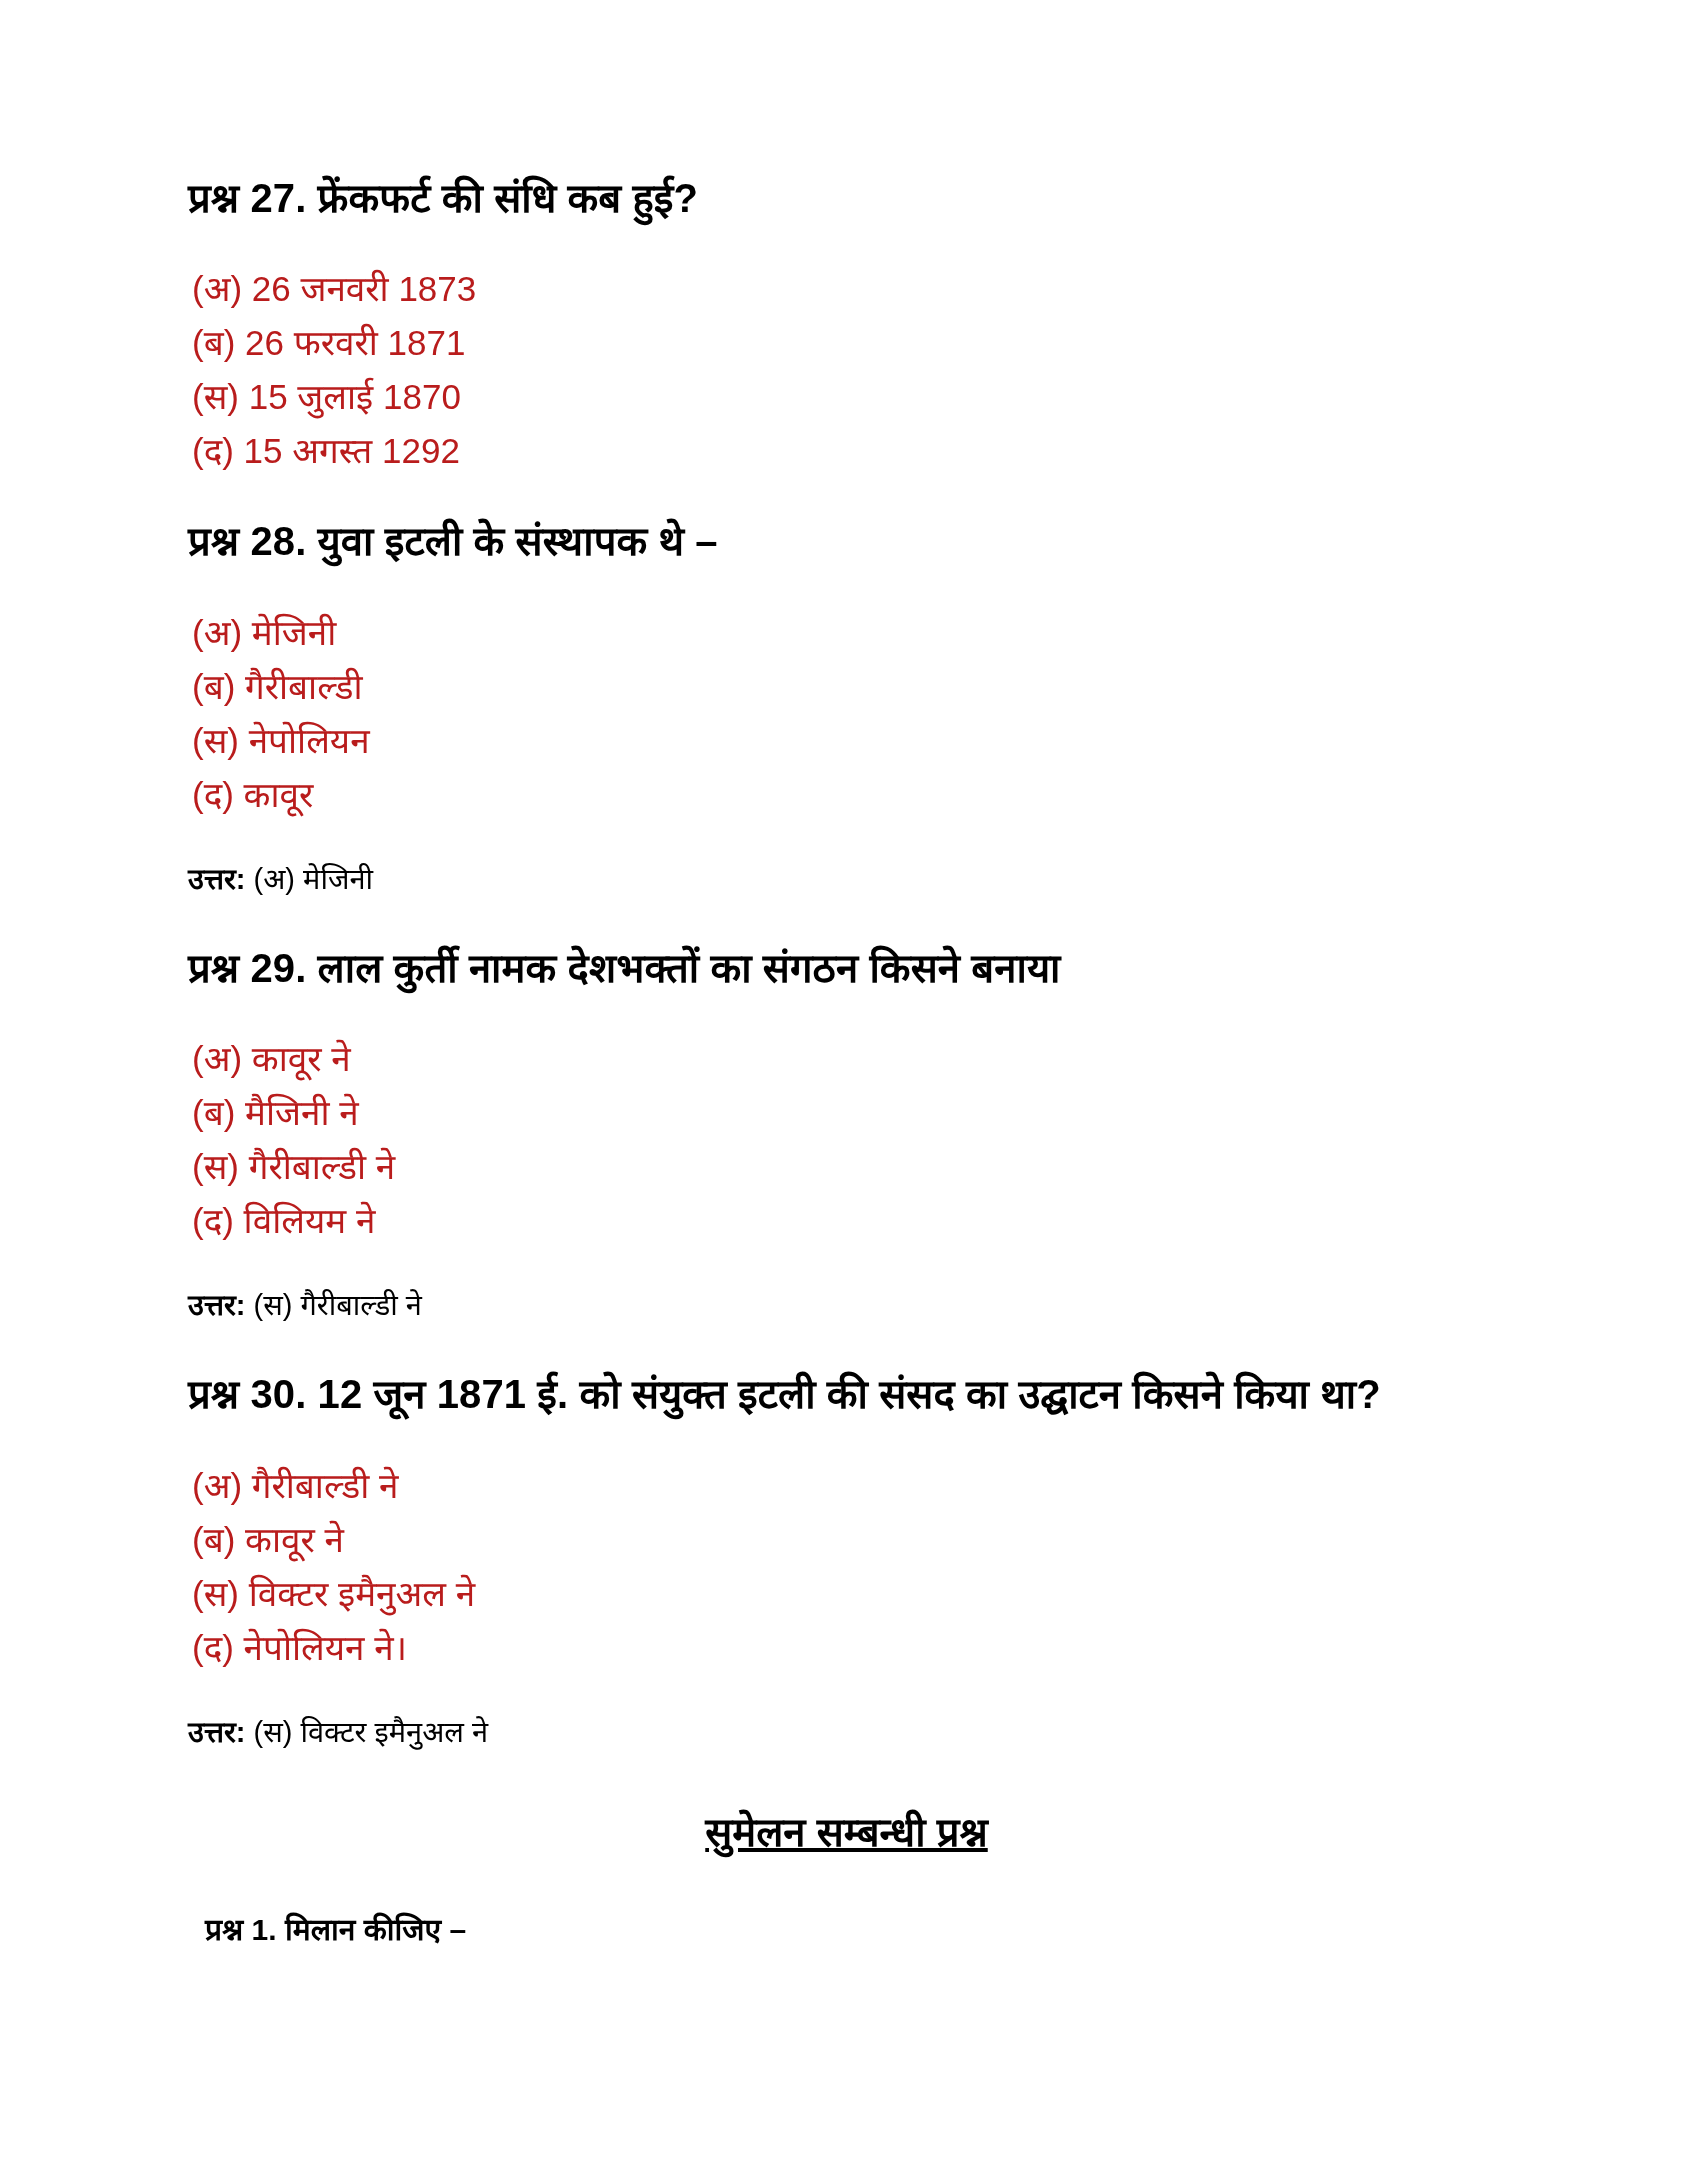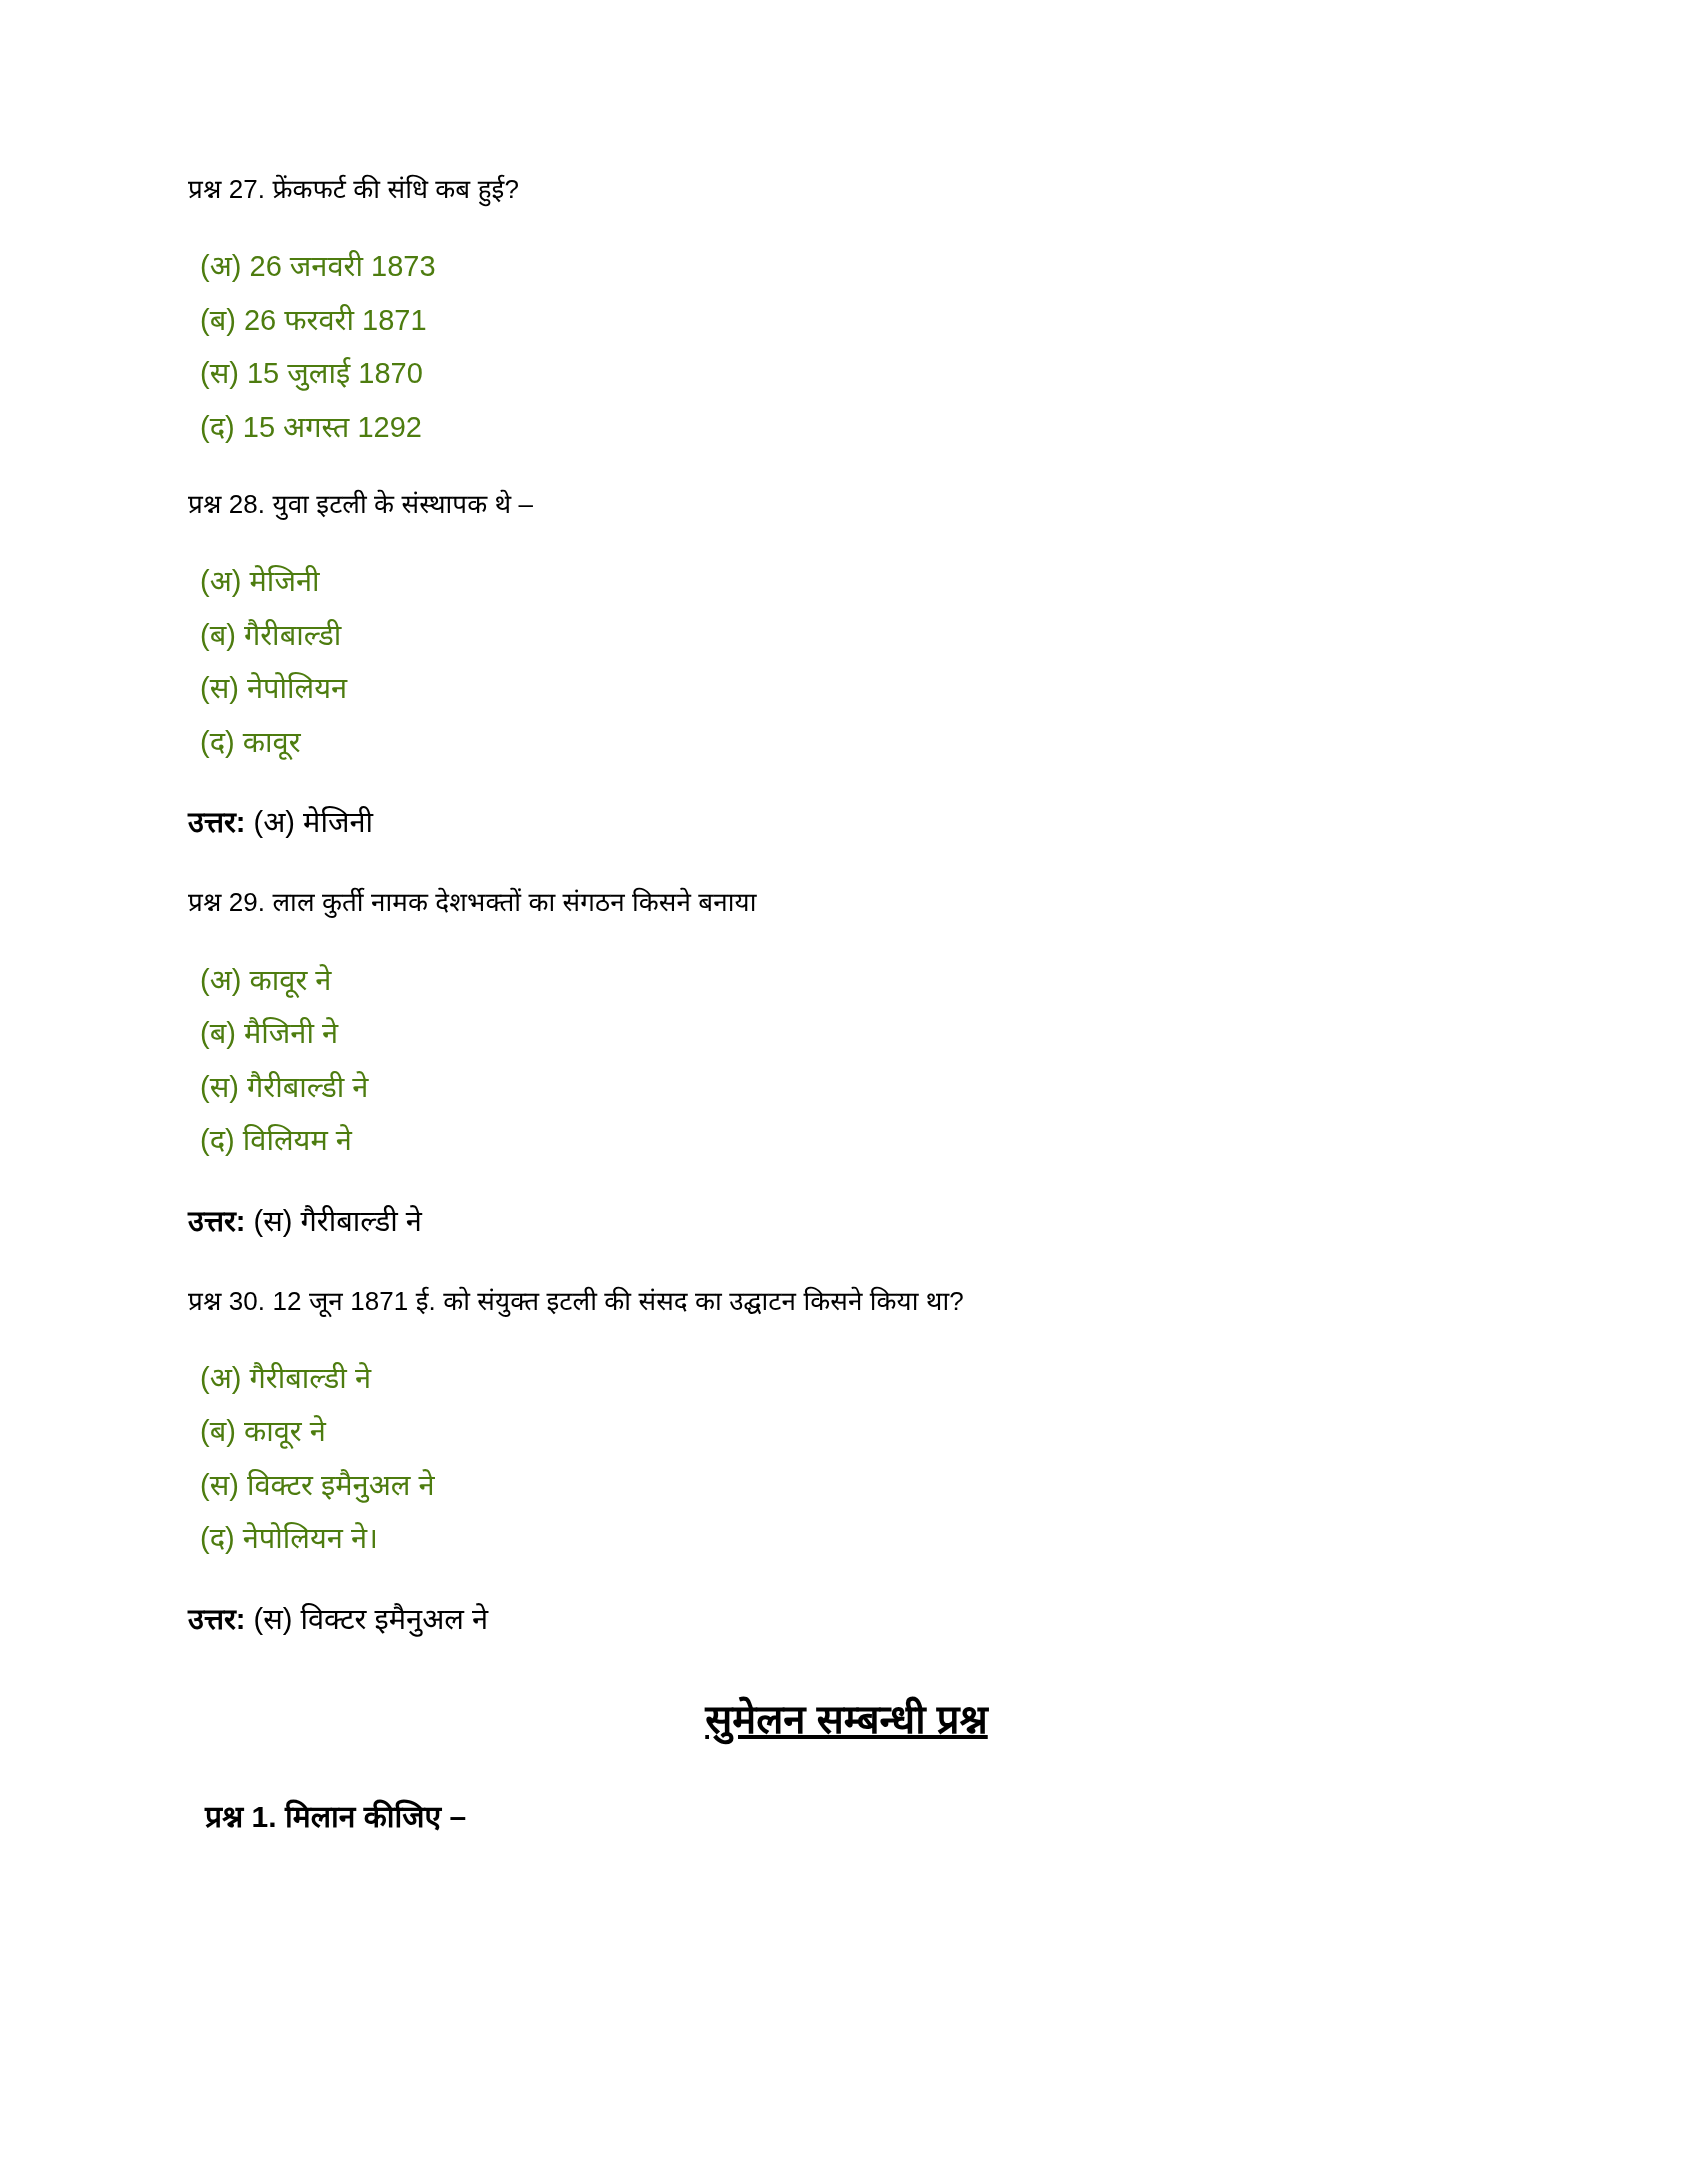--- a/index.html
+++ b/index.html
@@ -18,35 +18,35 @@
     color: #000000;
     overflow: hidden;
   }
   .content {
     position: absolute;
     left: 188px;
     top: 173px;
     width: 1317px;
   }
   .q-heading {
-    font-weight: normal;
-    font-size: 26px;
+    font-weight: bold;
+    font-size: 40px;
     line-height: 1.28;
     letter-spacing: 0.1px;
     margin: 0 0 40px 0;
     color: #000;
   }
   .options {
     margin: 0 0 40px 0;
   }
   .option {
-    font-size: 29px;
+    font-size: 35px;
     line-height: 1.43;
-    margin: 12px;
-    color: #4d7c0f;
+    margin: 4px;
+    color: #b91c1c;
     white-space: nowrap;
   }
   .answer {
     font-size: 29px;
     line-height: 1.35;
     margin: 0 0 44px 0;
     color: #000;
   }
   .answer .answer-label {
     font-weight: bold;

